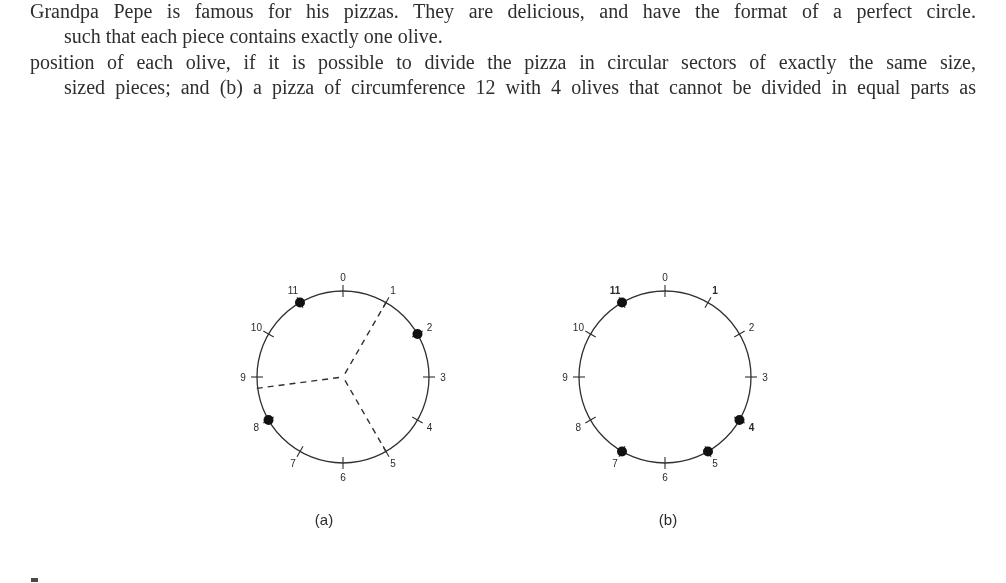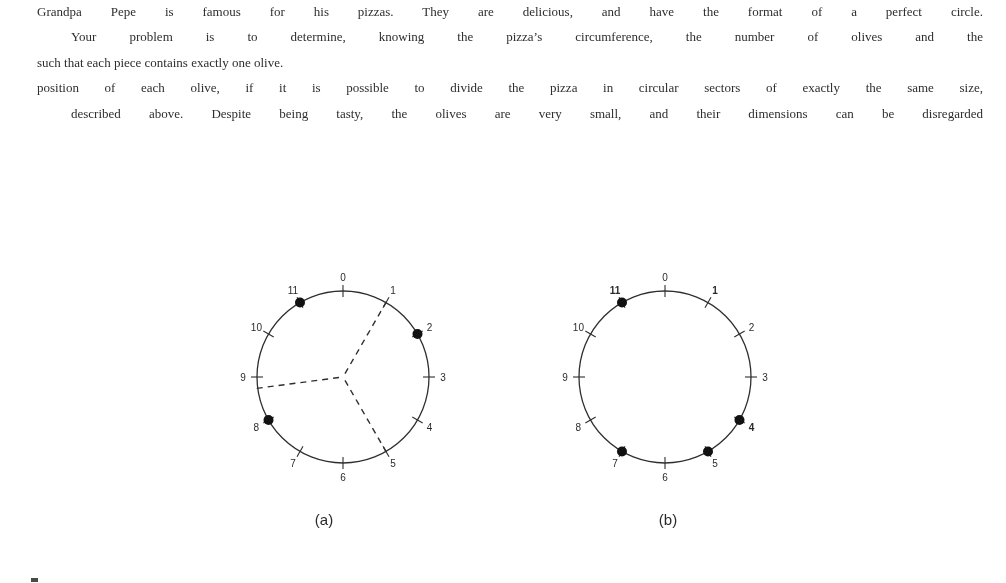--- a/index.html
+++ b/index.html
@@ -6,23 +6,23 @@
   body {
     width: 1006px; height: 583px;
     background: #ffffff;
     overflow: hidden;
     position: relative;
     font-family: "Liberation Serif", "DejaVu Serif", serif;
     color: #2e2e2e;
   }
   .text-block {
     position: absolute;
-    left: 37px; top: -1px;
+    left: 30px; top: -1px;
     width: 946px;
-    font-size: 13px;
+    font-size: 20px;
     line-height: 25.4px;
   }
   .para { margin: 0; }
   .line {
     text-align: justify;
     text-align-last: justify;
     white-space: normal;
   }
   .line.last { text-align-last: left; }
   .para.indent .line:first-child { text-indent: 34px; }
@@ -51,26 +51,25 @@
   }
 </style>
 </head>
 <body>
 
 <div class="text-block">
     <div class="para">
       <div class="line">Grandpa Pepe is famous for his pizzas. They are delicious, and have the format of a perfect circle.</div>
     </div>
     <div class="para indent">
-      <div class="line">Your problem is to determine, knowing the pizza’s circumference, the number of olives and the</div>
       <div class="line last">such that each piece contains exactly one olive.</div>
       <div class="line">position of each olive, if it is possible to divide the pizza in circular sectors of exactly the same size,</div>
     </div>
     <div class="para indent">
-      <div class="line">described above. Despite being tasty, the olives are very small, and their dimensions can be disregarded</div>
+      <div class="line">sized pieces; and (b) a pizza of circumference 12 with 4 olives that cannot be divided in equal parts as</div>
     </div>
   </div>
 
 <div class="figure-area">
   <svg width="1006" height="300" viewBox="0 0 1006 300" xmlns="http://www.w3.org/2000/svg">
       <g>
         <circle cx="343" cy="127" r="86" fill="none" stroke="#2f2f2f" stroke-width="1.3"></circle>
         <line x1="345" y1="123.53589838486225" x2="388.5" y2="48.19168825561607" stroke="#2f2f2f" stroke-width="1.4" stroke-dasharray="6 5"></line>
         <line x1="345" y1="130.46410161513776" x2="388.5" y2="205.80831174438393" stroke="#2f2f2f" stroke-width="1.4" stroke-dasharray="6 5"></line>
         <line x1="339.03422055450477" y1="127.52210476888021" x2="252.77851761498326" y2="138.8778834920247" stroke="#2f2f2f" stroke-width="1.4" stroke-dasharray="6 5"></line>

